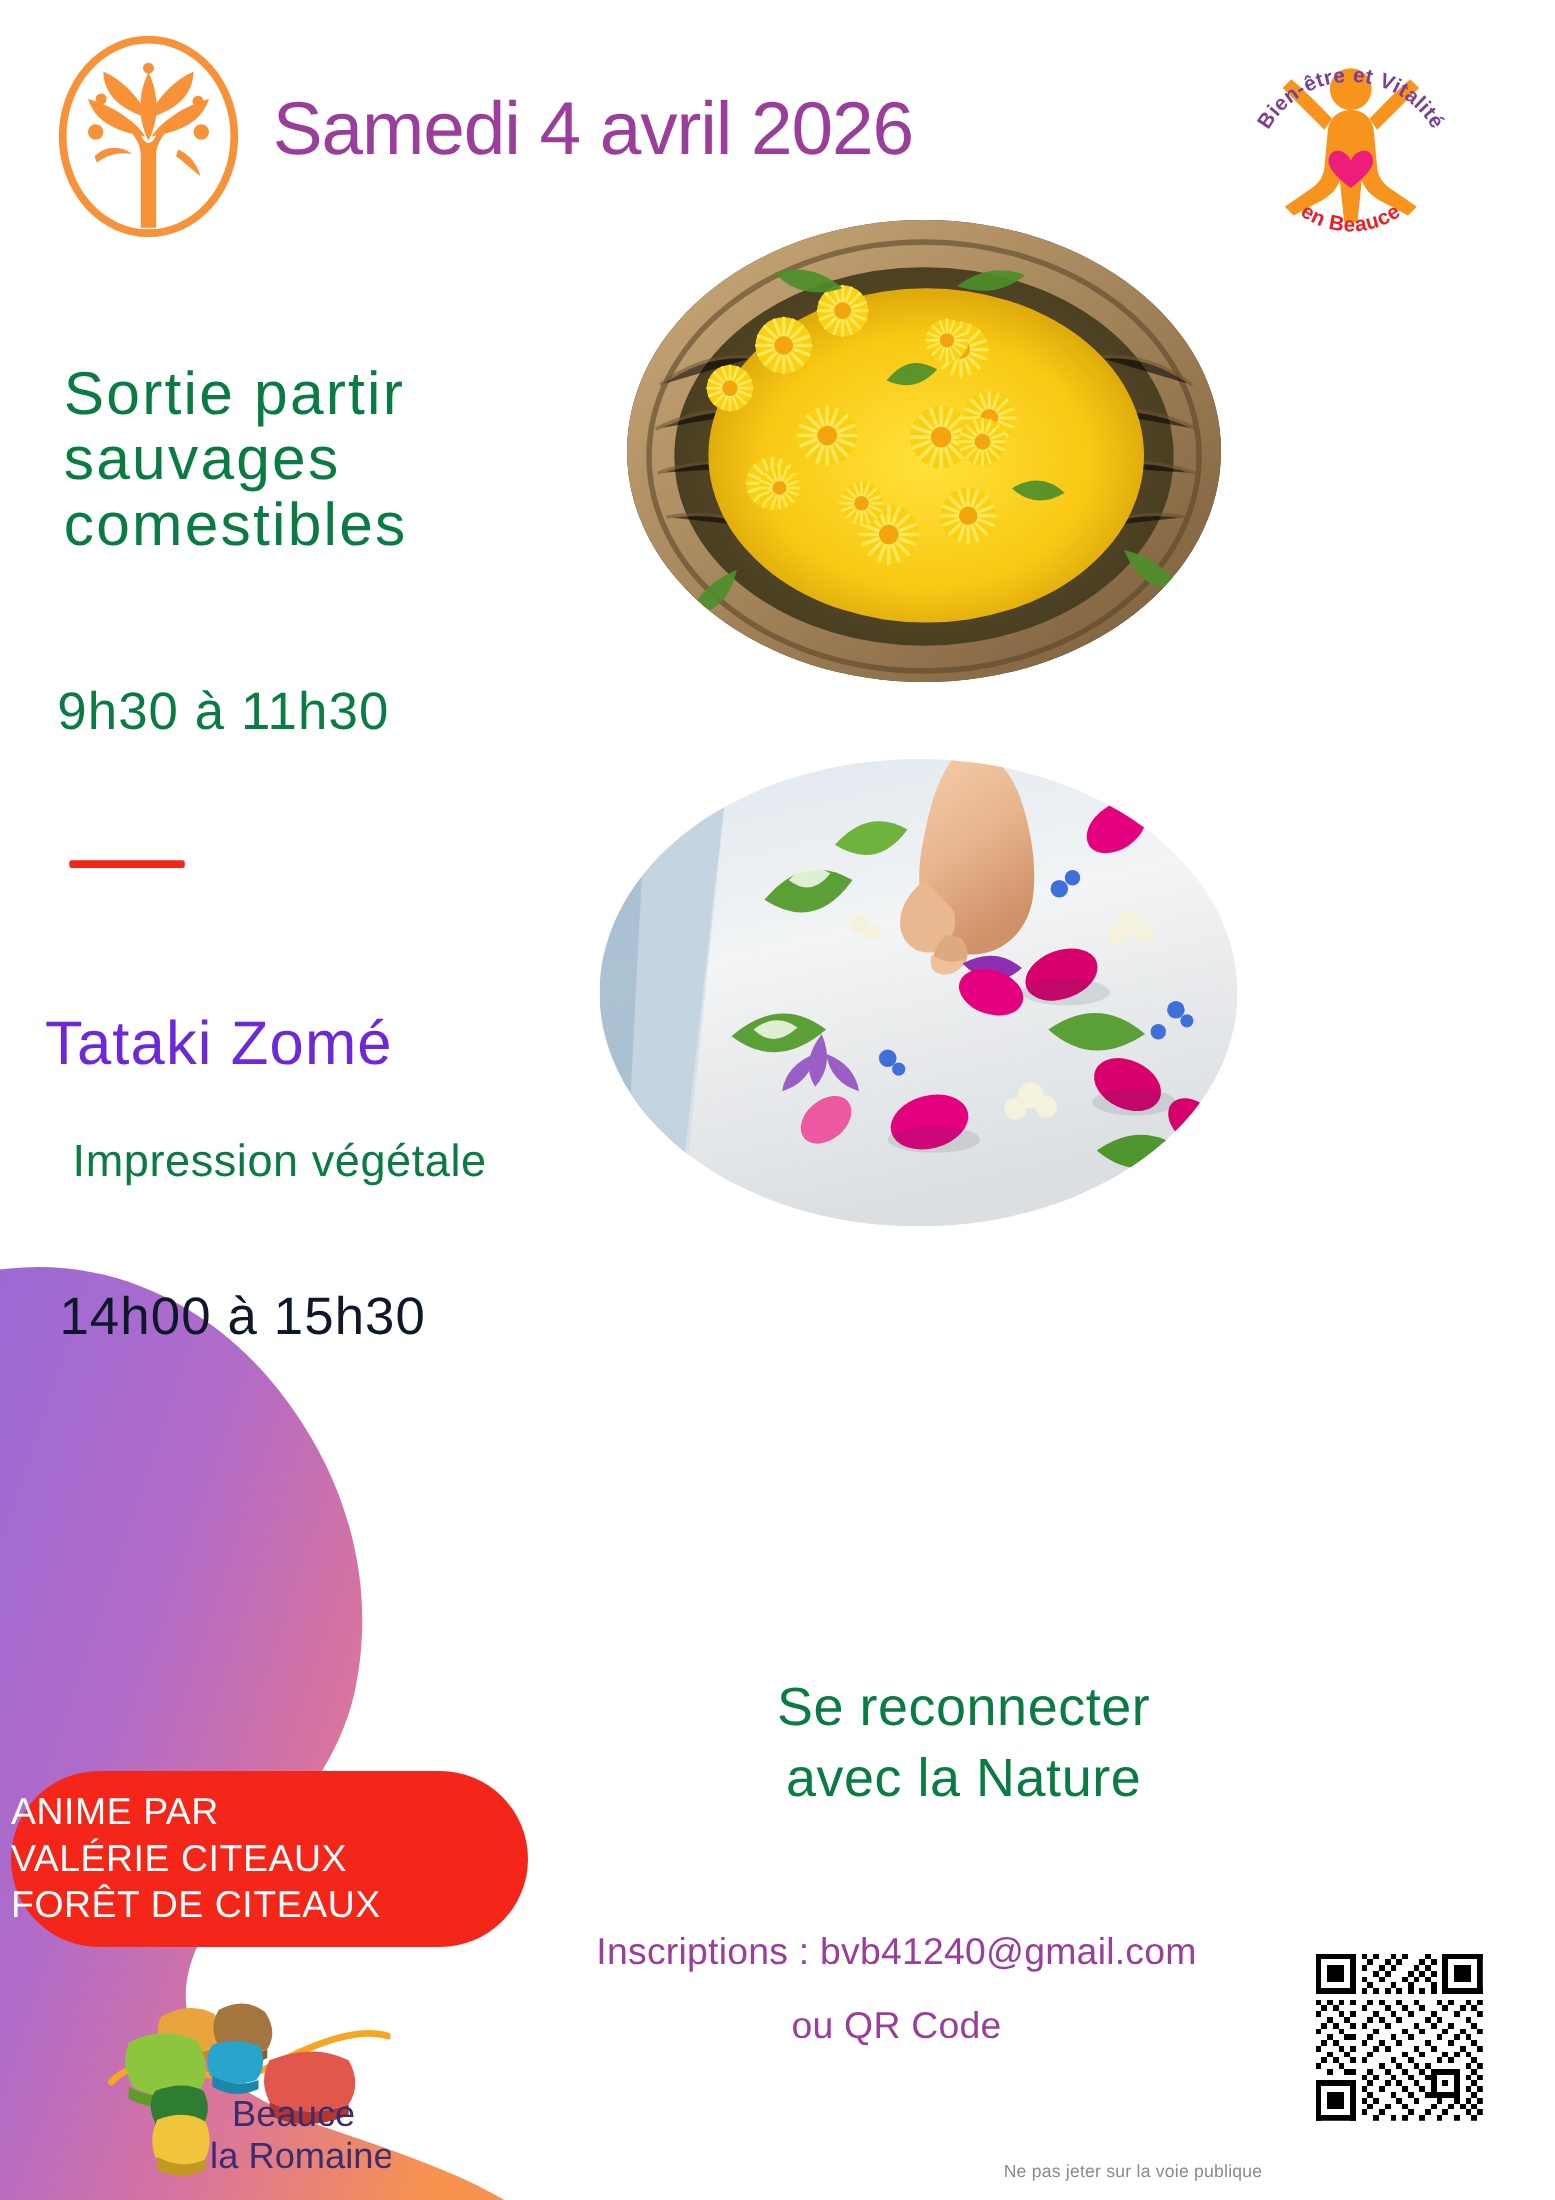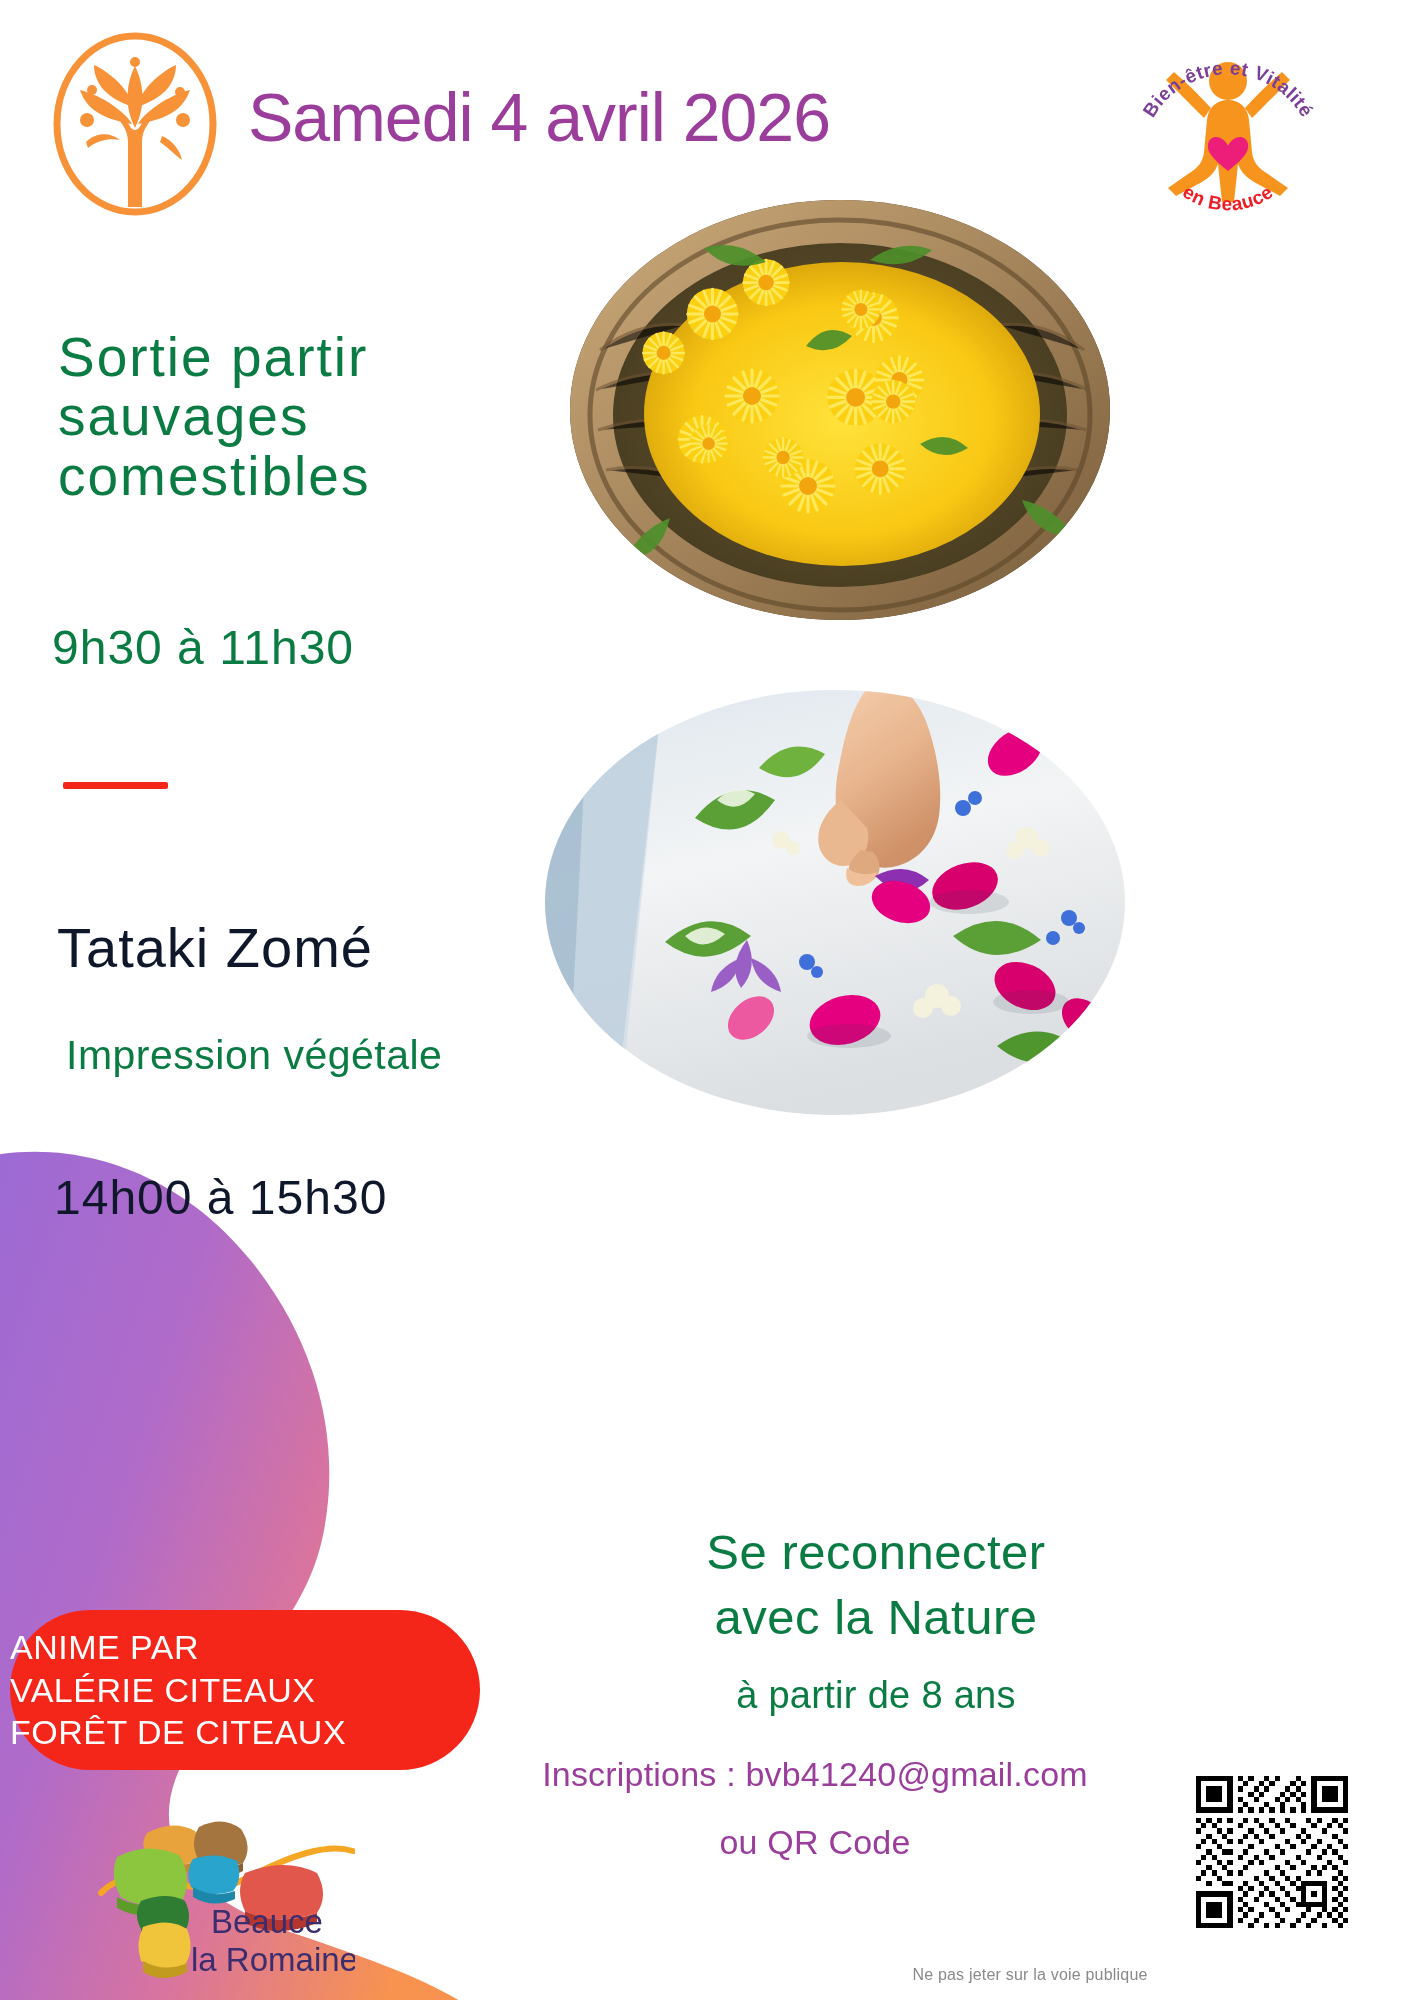--- a/index.html
+++ b/index.html
@@ -65,23 +65,23 @@
     letter-spacing:1px;
   }
   .red-rule{
     position:absolute; left:63px; top:782px;
     width:105px; height:7px;
     background:#f42619;
     border-radius:2px;
   }
 
   .sec2-title{
-    position:absolute; left:57px; top:915px;
+    position:absolute; left:41px; top:915px;
     font-size:56px;
-    color:#0f172a;
+    color:#6d28d9;
     letter-spacing:1px;
   }
   .sec2-sub{
     position:absolute; left:66px; top:1032px;
     font-size:41px;
     color:#0a7b43;
     letter-spacing:.5px;
   }
   .sec2-time{
     position:absolute; left:54px; top:1170px;
@@ -461,21 +461,20 @@
         <ellipse cx="304" cy="346" rx="42" ry="12"></ellipse>
         <ellipse cx="486" cy="312" rx="38" ry="12"></ellipse>
       </g>
     </svg>
   </div>
 
   <div class="slogan">
     <div>Se reconnecter</div>
     <div>avec la Nature</div>
   </div>
-  <div class="age-line">à partir de 8 ans</div>
 
   <div class="contact">
     <div>Inscriptions : bvb41240@gmail.com</div>
     <div>ou QR Code</div>
   </div>
 
   <div class="qr">
     <svg viewBox="0 0 29 29" shape-rendering="crispEdges" aria-hidden="true">
       <rect width="29" height="29" fill="#ffffff"></rect>
       <g fill="#000000">

